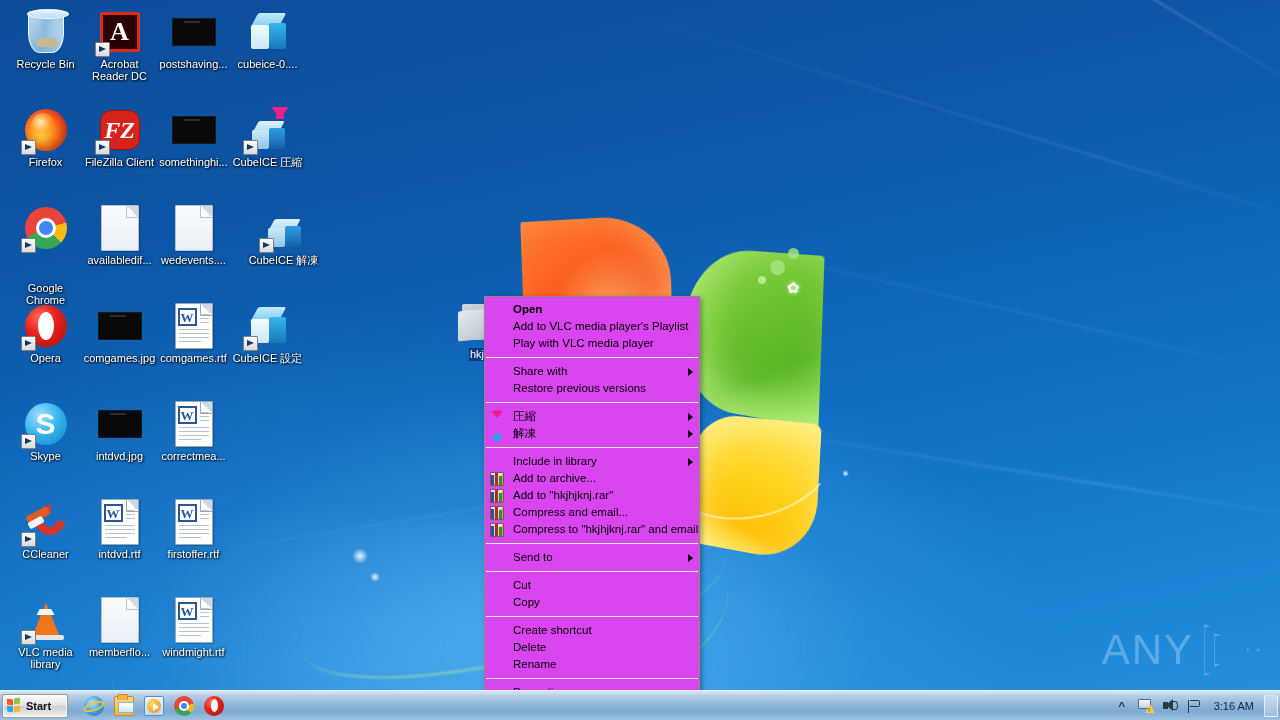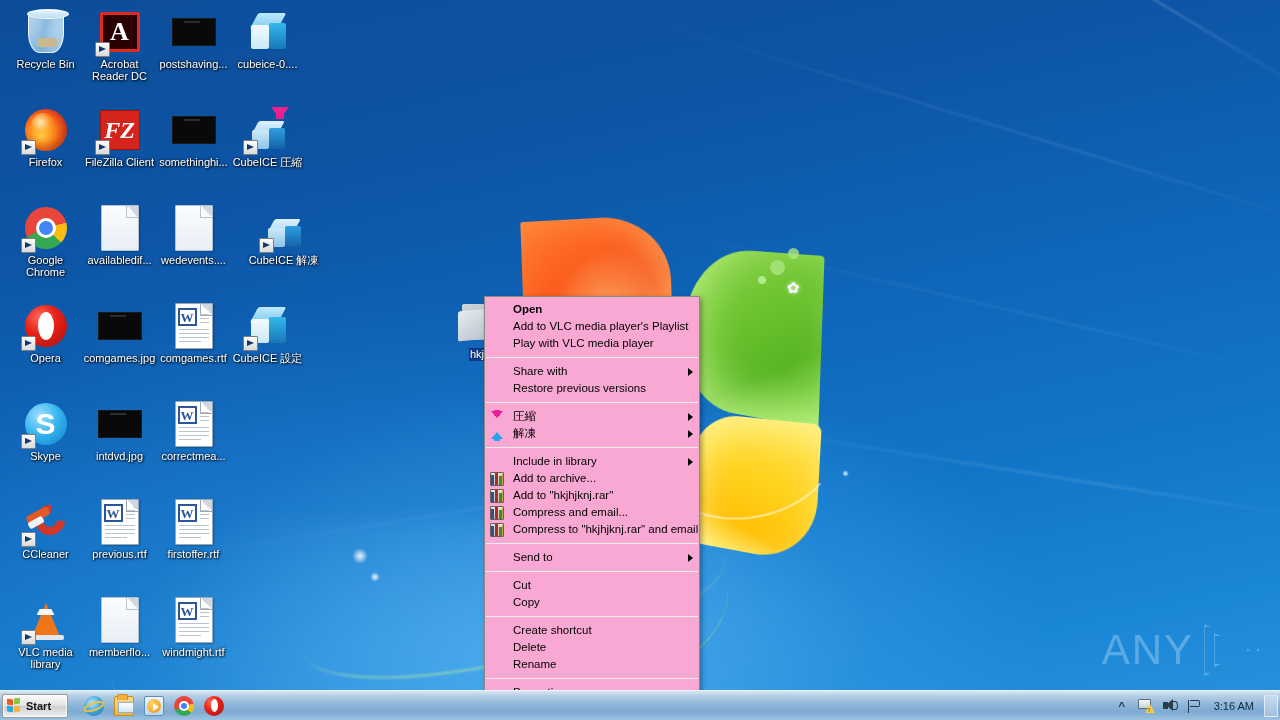--- a/index.html
+++ b/index.html
@@ -167,21 +167,21 @@
   .cube-l{position:absolute;left:4px;top:14px;width:18px;height:24px;background:linear-gradient(#f2fbff,#cbe8f7);border-radius:2px;}
   .cube-r{position:absolute;left:22px;top:12px;width:17px;height:26px;background:linear-gradient(#34b7ea,#1878b8);border-radius:2px;}
 
   .ic-firefox{width:42px;height:42px;border-radius:50%;
     background: radial-gradient(circle at 38% 60%, #ffd34e 0%, #ff9a20 28%, #fd6a1e 52%, #e8431f 74%, #c3281f 100%);
     box-shadow: inset -4px -4px 10px rgba(120,20,10,.4);}
   .ic-firefox::after{content:"";position:absolute;left:9px;top:7px;width:24px;height:26px;border-radius:50% 50% 45% 55%;
     background: radial-gradient(circle at 40% 35%, rgba(255,240,190,.95) 0%, rgba(255,170,40,.45) 45%, rgba(255,110,25,0) 70%);}
 
   .ic-filezilla{width:40px;height:40px;background:#d5241c;border:1px solid #9c120d;
-    display:flex;align-items:center;justify-content:center;border-radius:1px;}
+    display:flex;align-items:center;justify-content:center;border-radius:11px;}
   .ic-filezilla .fz{color:#fff;font-family:"Liberation Serif",serif;font-weight:bold;font-size:24px;line-height:24px;font-style:italic;}
 
   .ic-cube-comp{width:42px;height:42px;position:relative;}
   .cc-t{position:absolute;left:8px;top:12px;width:26px;height:14px;background:linear-gradient(#dff1ff,#a9d9f4);transform:skewX(-28deg);border-radius:2px;}
   .cc-l{position:absolute;left:5px;top:21px;width:17px;height:19px;background:linear-gradient(#cfe9fa,#8dc4e8);border-radius:2px;}
   .cc-r{position:absolute;left:22px;top:19px;width:16px;height:21px;background:linear-gradient(#2e9fe0,#1462a8);border-radius:2px;}
   .arrow-down{position:absolute;left:24px;top:-2px;width:0;height:0;
     border-left:9px solid transparent;border-right:9px solid transparent;border-top:12px solid #ec1f8f;}
   .arrow-down::before{content:"";position:absolute;left:-4px;top:-9px;width:8px;height:9px;background:#ec1f8f;}
 
@@ -233,21 +233,21 @@
   .folder-back{position:absolute;left:6px;top:4px;width:36px;height:36px;
     background:linear-gradient(160deg,#cfd6dd,#9aa5b0);border-radius:2px;}
   .folder-front{position:absolute;left:2px;top:10px;width:30px;height:30px;
     background:linear-gradient(150deg,#e6ebf0,#b9c3cd);border-radius:2px;transform:skewY(-6deg);}
   .dfolder .flbl{margin-top:2px;font-size:11px;line-height:13px;color:#fff;background:#11387f;
     display:inline-block;padding:0 1px;}
 
   
   .ctxmenu {
     position: absolute; left: 484px; top: 296px; width: 216px;
-    background: #f9a8d4;
+    background: #d946ef;
     border: 1px solid #8c8a85;
     box-shadow: 2px 2px 5px rgba(0,0,0,.35);
     padding: 2px 0 0 0;
     font-family: "Liberation Sans", sans-serif;
     font-size: 11.5px; color: #000;
     z-index: 50;
   }
   .ctxmenu .grp { padding: 2px 0; }
   .mi {
     position: relative;
@@ -498,21 +498,21 @@
           <div class="ic-cube-comp">
             <span class="cc-t"></span>
             <span class="cc-l"></span>
             <span class="cc-r"></span>
             <span class="arrow-down"></span>
           </div>
           <span class="shortcut-arrow"></span>
         </div>
         <div class="lbl">CubeICE 圧縮</div>
       </div>
-      <div class="dicon" style="left: 8px; top: 204px;">
+      <div class="dicon" style="left: 8px; top: 204px; gap: 28px;">
         <div class="glyph">
           <div class="ic-chrome"></div>
           <span class="shortcut-arrow"></span>
         </div>
         <div class="lbl">Google
 Chrome</div>
       </div>
       <div class="dicon" style="left: 82px; top: 204px;">
         <div class="glyph">
           <div class="ic-blankdoc"></div>
@@ -632,21 +632,21 @@
             </span>
             <span class="ln" style="top:25px;width:30px"></span>
             <span class="ln" style="top:29px;width:30px"></span>
             <span class="ln" style="top:33px;width:30px"></span>
             <span class="ln" style="top:37px;width:22px"></span>
             <span class="ln" style="top:10px;left:24px;width:9px"></span>
             <span class="ln" style="top:14px;left:24px;width:9px"></span>
             <span class="ln" style="top:18px;left:24px;width:9px"></span>
           </div>
         </div>
-        <div class="lbl">previous.rtf</div>
+        <div class="lbl">intdvd.rtf</div>
       </div>
       <div class="dicon" style="left: 156px; top: 498px;">
         <div class="glyph">
           <div class="ic-doc">
             <span class="wbox">
               <span>W</span>
             </span>
             <span class="ln" style="top:25px;width:30px"></span>
             <span class="ln" style="top:29px;width:30px"></span>
             <span class="ln" style="top:33px;width:30px"></span>

